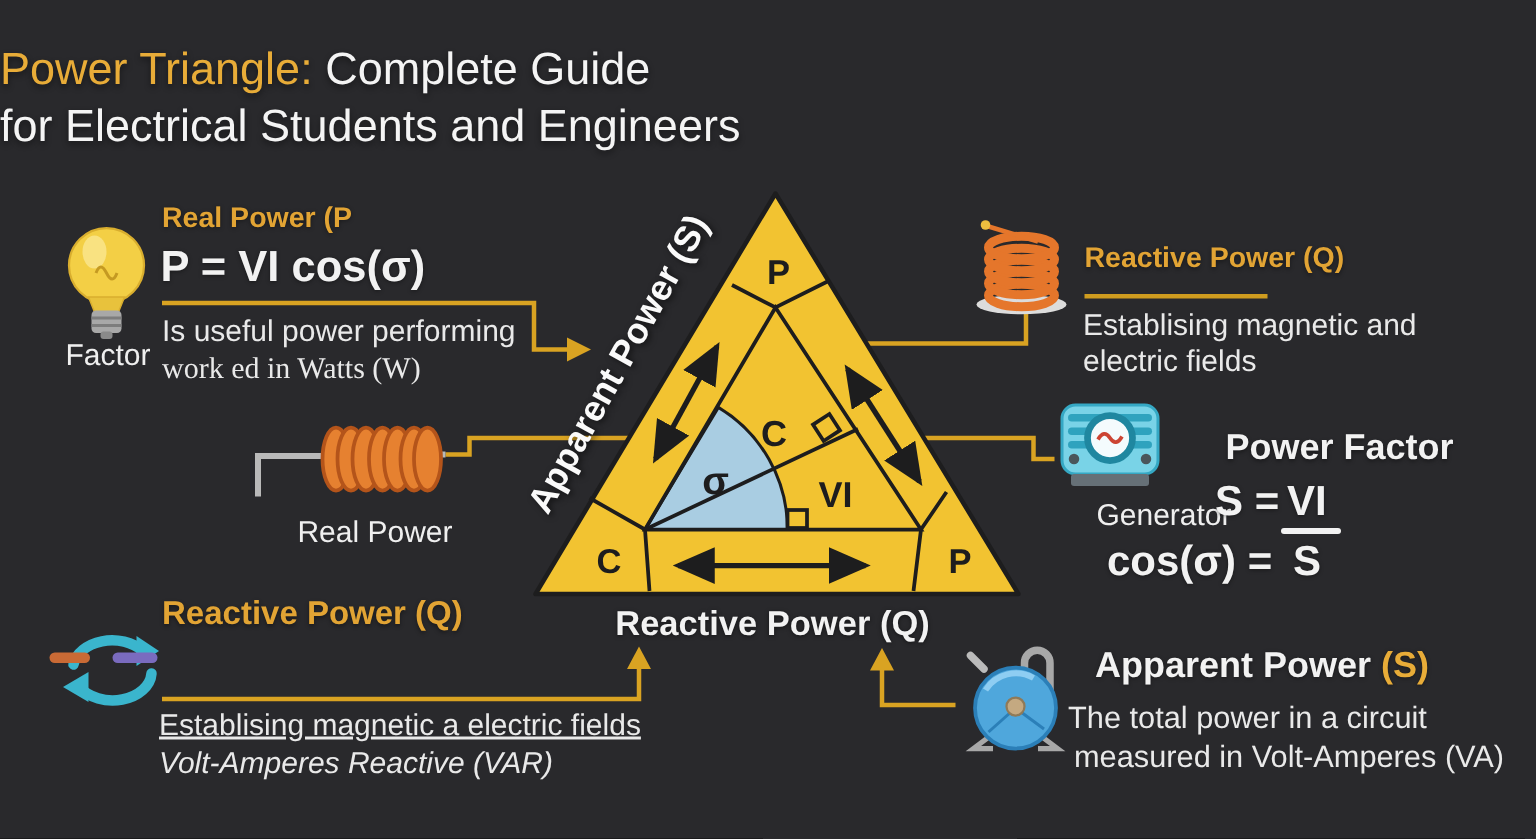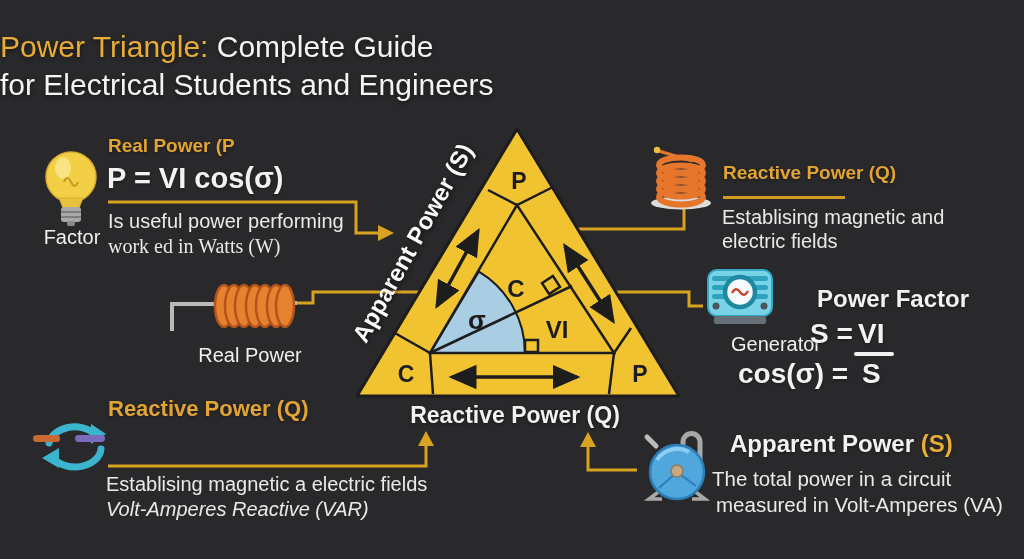--- a/index.html
+++ b/index.html
@@ -172,20 +172,20 @@
 
   <div class="abs caption" style="left:688px;top:333px;width:104px;margin-left:36px;">Generator</div>
   <div class="abs head-white" style="left:789px;top:285px;margin-left:28px;">Power Factor</div>
   <div class="abs formula" style="left:810px;top:318px;font-size:28px;">S =</div>
   <div class="abs formula" style="left:858px;top:318px;font-size:28px;">VI</div>
   <div class="abs fracbar" style="left:854px;top:352px;width:40px;"></div>
   <div class="abs formula" style="left:738px;top:358px;font-size:28px;">cos(σ) =</div>
   <div class="abs formula" style="left:862px;top:358px;font-size:28px;">S</div>
 
   <div class="abs head-gold" style="left:108px;top:396px;font-size:22px;">Reactive Power (Q)</div>
-  <div class="abs desc" style="left:106px;top:472px;">Establising magnetic a electric fields</div>
+  <div class="abs desc" style="left:106px;top:472px;text-decoration:underline;">Establising magnetic a electric fields</div>
   <div class="abs desc" style="left:106px;top:497px;font-style:italic;">Volt-Amperes Reactive (VAR)</div>
 
   <div class="abs head-white" style="left:730px;top:430px;"><span>Apparent Power</span><span class="gold"> (S)</span></div>
   <div class="abs desc" style="left:712px;top:467px;font-size:20.5px;">The total power in a circuit</div>
   <div class="abs desc" style="left:716px;top:493px;font-size:20.5px;">measured in Volt-Amperes (VA)</div>
 
 </div>
 
 </body></html>

